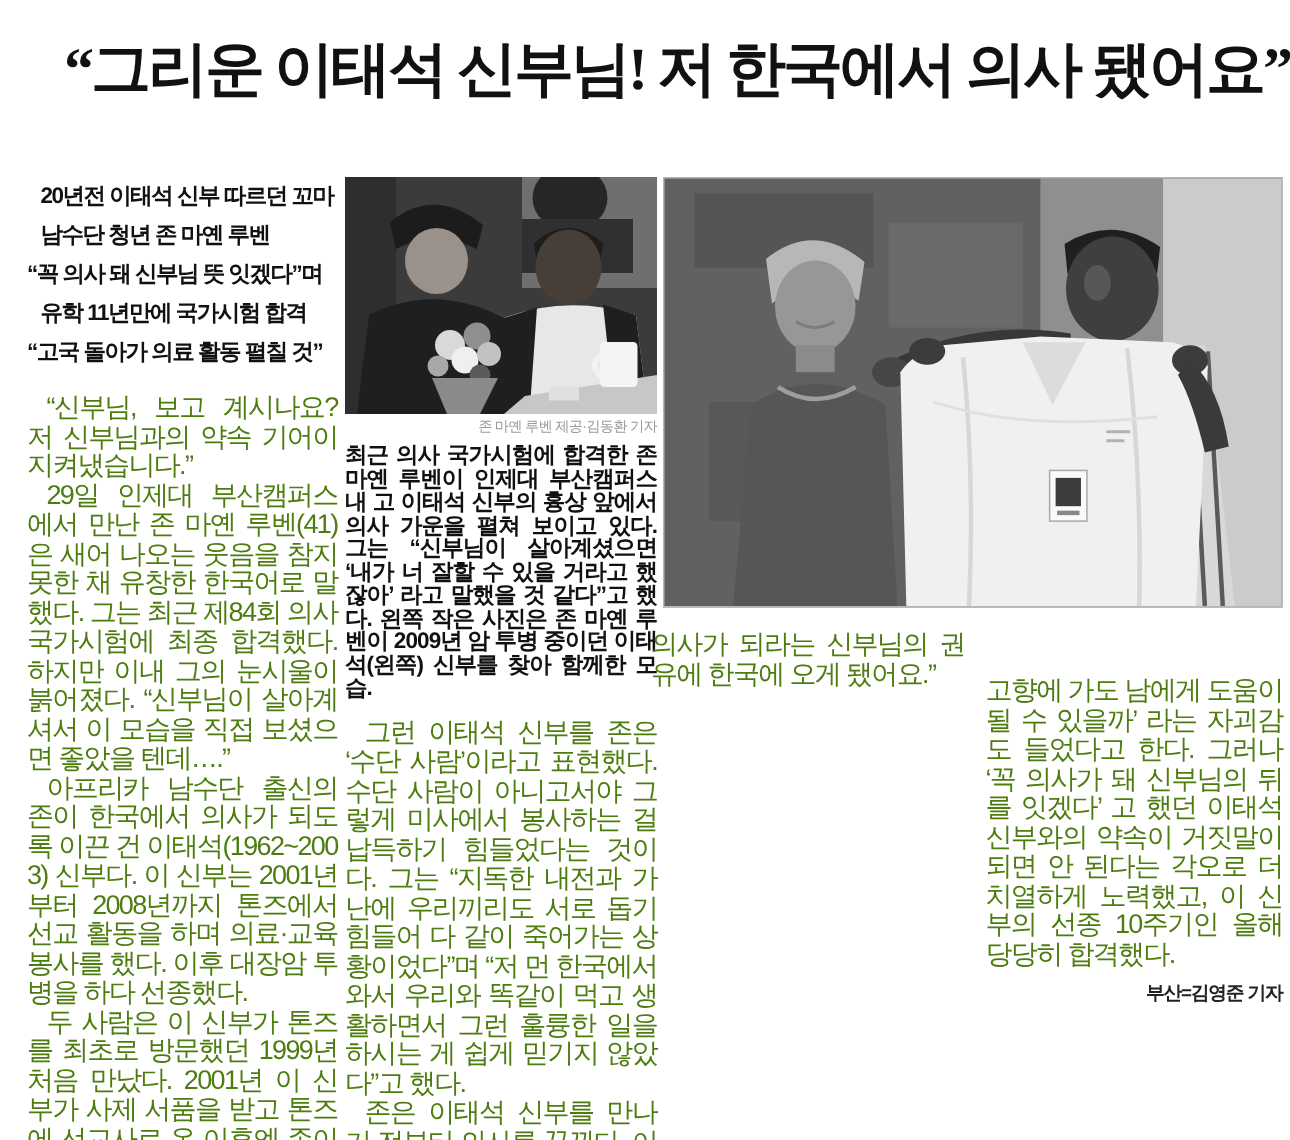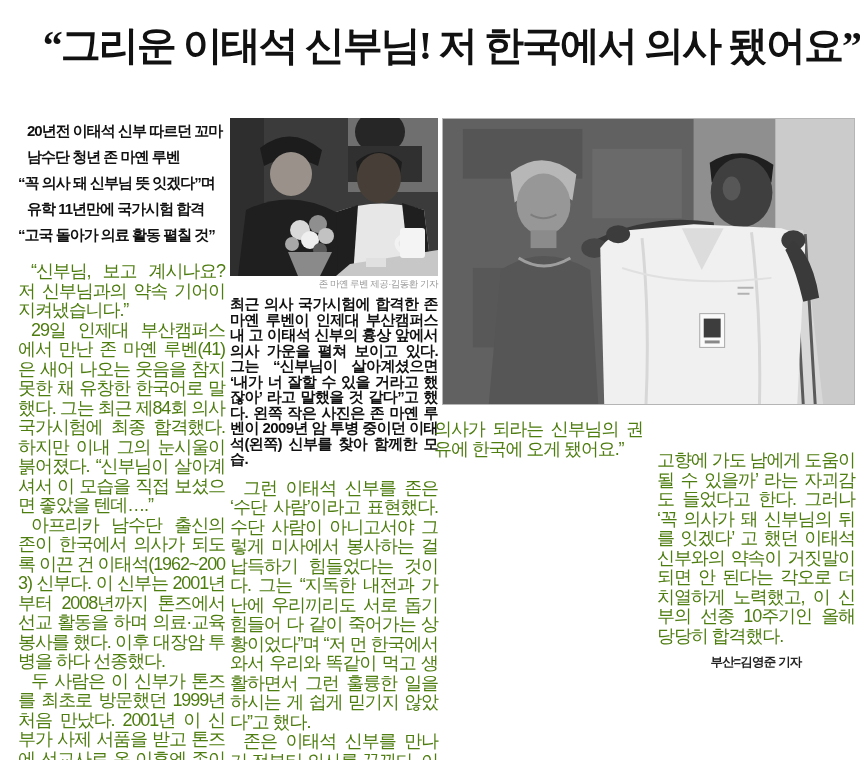--- a/index.html
+++ b/index.html
@@ -49,21 +49,21 @@
     letter-spacing:-0.6px; text-align:justify; word-break:break-all;
     color:#111; margin:0 0 12px 0;
   }
   .photo-lg{
     position:absolute; left:442px; top:118px; width:413px; height:287px;
     margin:0; border:1px solid #b5b5b5; box-sizing:border-box; background:#888;
   }
   .photo-lg svg{display:block; width:100%; height:100%;}
 
   .byline{
-    margin:8px 0 0 0; text-align:center; font-weight:bold;
+    margin:8px 0 0 0; text-align:right; font-weight:bold;
     font-size:12.5px; letter-spacing:-0.8px; color:#222;
   }
 </style>
 </head>
 <body>
 
 <div class="page">
 
   <h1 class="headline">“그리운 이태석 신부님! 저 한국에서 의사 됐어요”</h1>
 

